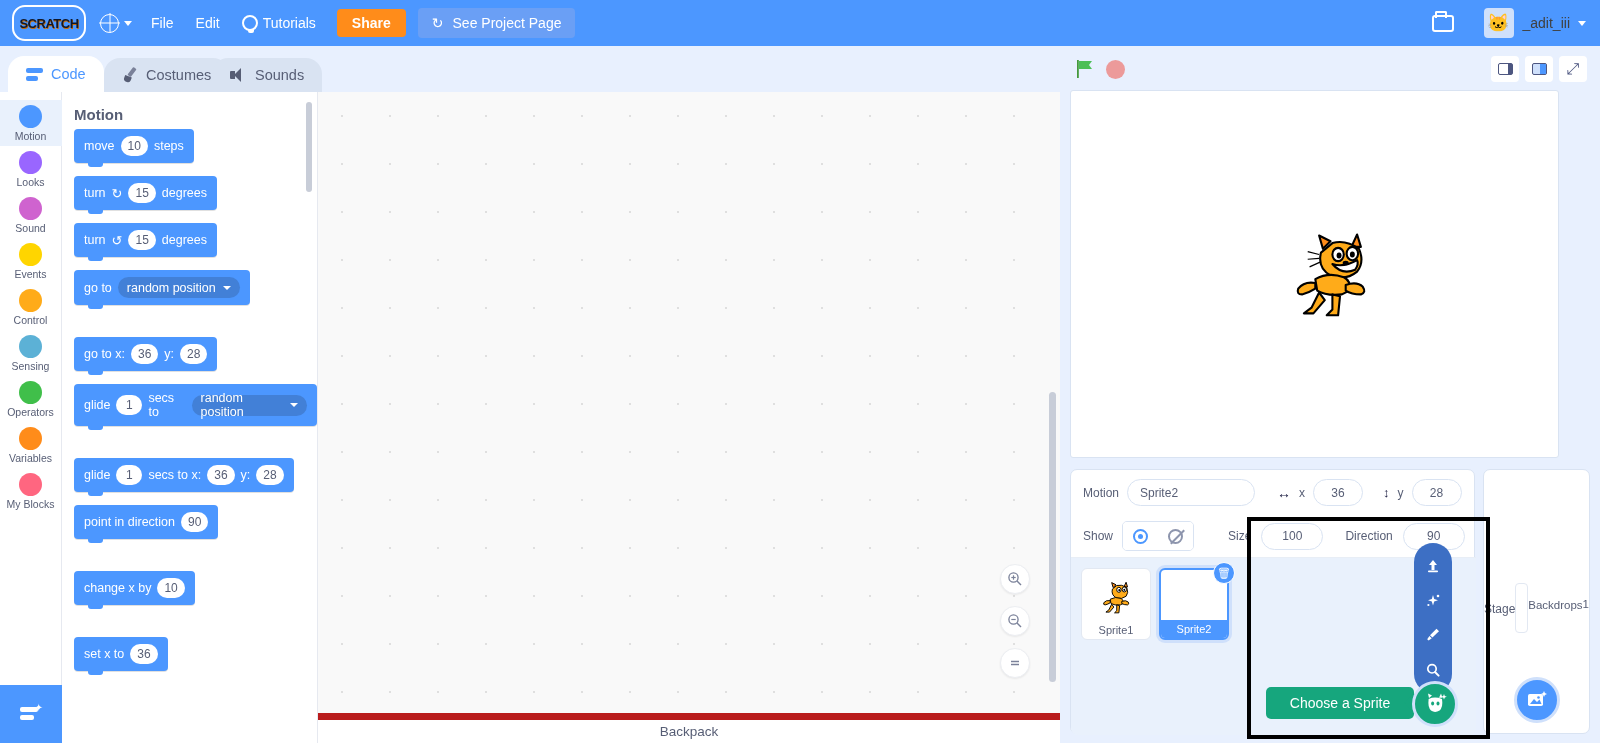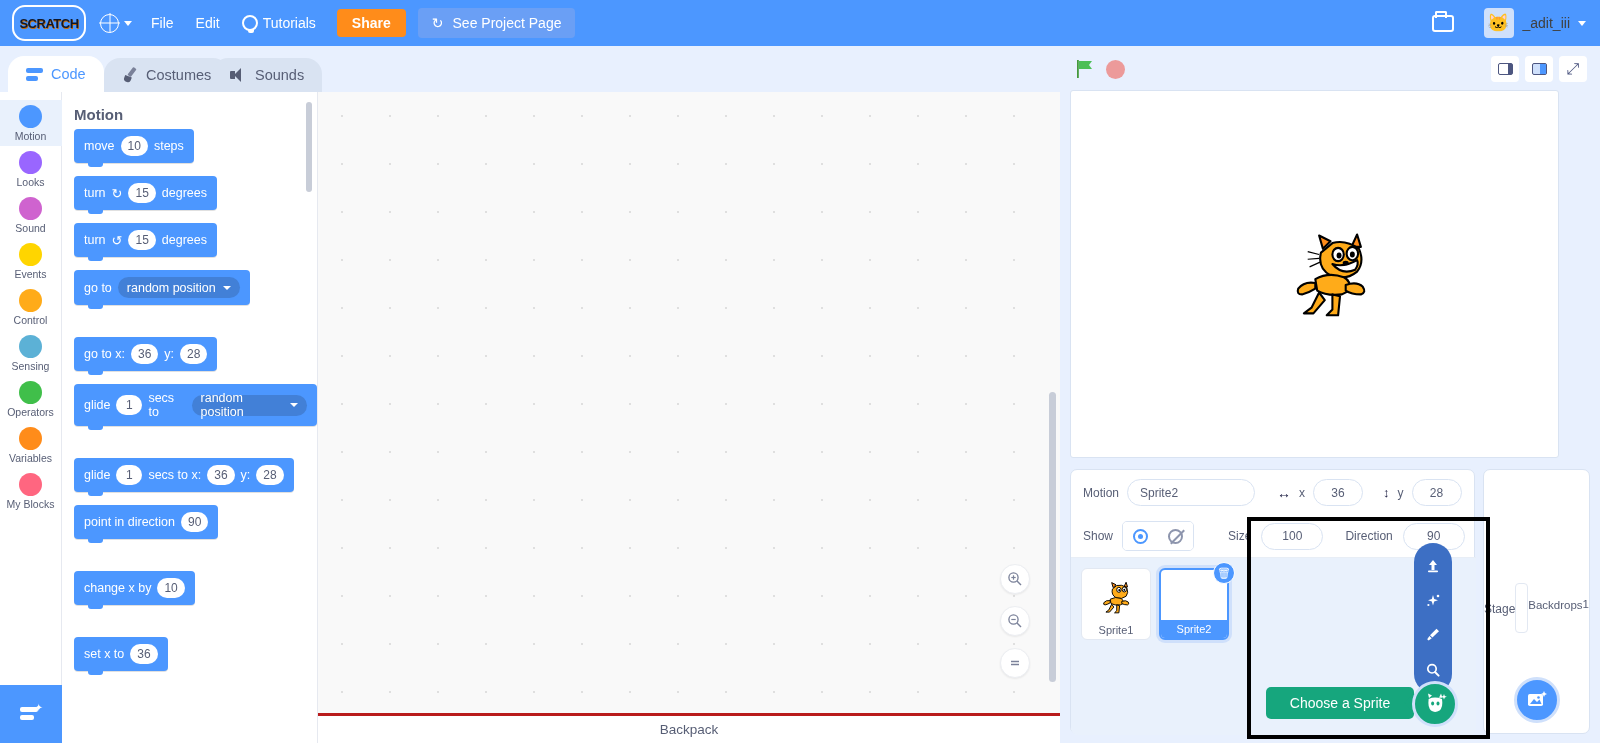--- a/index.html
+++ b/index.html
@@ -186,21 +186,21 @@
   .zbtn {
     width: 30px; height: 30px; border-radius: 50%; background: #fff;
     border: 1px solid #eceef2; display: flex; align-items: center;
     justify-content: center; color: #7a8199; font-size: 15px;
     box-shadow: 0 1px 2px rgba(0,0,0,0.07);
   }
 
   
   .backpack {
     position: absolute; left: 318px; bottom: 0; width: 742px; height: 30px;
-    background: #ffffff; border-top: 3px solid #b91c1c;
+    background: #ffffff; border-top: 7px solid #b91c1c;
     display: flex; align-items: center; justify-content: center;
     font-size: 13.5px; color: #575e75;
   }
 
   
   .stage-wrap {
     position: absolute; left: 1060px; top: 46px; width: 540px; height: 697px;
     background: #e8f0fe;
   }
   .stage-header {

